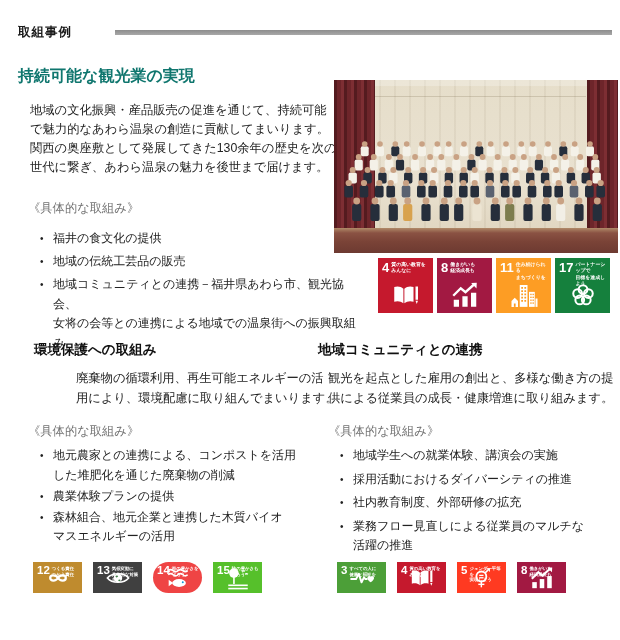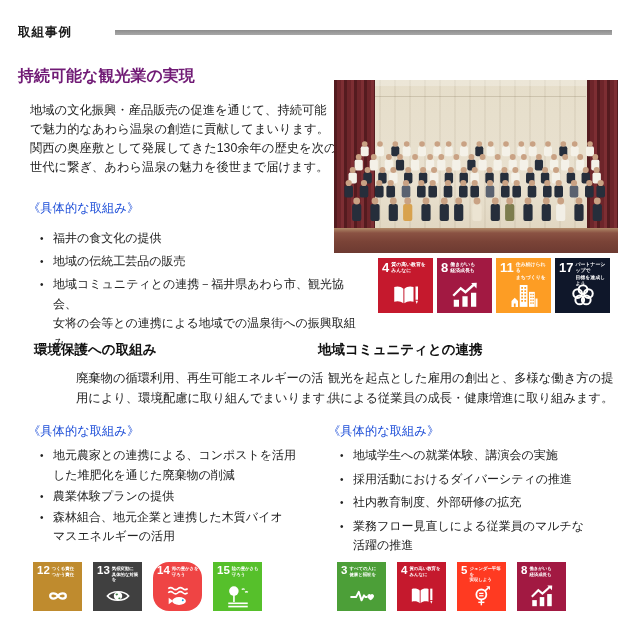--- a/index.html
+++ b/index.html
@@ -8,24 +8,24 @@
     font-family:"Liberation Sans",sans-serif;color:#222;
     -webkit-font-smoothing:antialiased;
   }
   .abs{position:absolute;}
 
   
   .hdr-label{left:18px;top:24px;font-size:12.5px;font-weight:bold;color:#1a1a1a;letter-spacing:1px;}
   .hdr-bar{left:115px;top:30px;width:497px;height:5px;background:linear-gradient(180deg,#8d8d8d,#a8a8a8);}
 
   
-  .main-title{left:18px;top:66px;font-size:16px;font-weight:bold;color:#701a75;margin:0;}
+  .main-title{left:18px;top:66px;font-size:16px;font-weight:bold;color:#0f766e;margin:0;}
   .body-text{font-size:12.3px;line-height:19px;white-space:pre-line;margin:0;color:#222;}
   .main-body{left:30px;top:101px;width:308px;}
-  .subhead{font-size:12.3px;color:#1d4ed8;margin:0;}
+  .subhead{font-size:12.3px;color:#737373;margin:0;}
   .main-subhead{left:28px;top:200px;}
   ul.bullets{list-style:none;margin:0;padding:0;font-size:12px;color:#222;}
   ul.bullets li{position:relative;padding-left:15px;white-space:pre-line;line-height:19.5px;}
   ul.bullets li::before{content:"•";position:absolute;left:2px;top:0;font-size:10px;}
   .main-bullets{left:38px;top:229px;width:330px;}
   .main-bullets li{margin-bottom:3.5px;}
 
   
   .photo{left:334px;top:80px;width:284px;height:173px;overflow:hidden;
     background:
@@ -41,21 +41,21 @@
     background:linear-gradient(180deg,#b08a68 0%,#8a5243 20%,#7a4337 55%,#6d3a31 100%);}
   .crowd-svg{position:absolute;left:0;top:0;width:284px;height:173px;}
 
   
   .sdg-row{display:flex;}
   .sdg-row.main-row{left:378px;top:258px;gap:4px;}
   .sdg-row.env-row{left:33px;top:562px;gap:11px;}
   .sdg-row.emp-row{left:337px;top:562px;gap:11px;}
   .sdg-tile{position:relative;color:#fff;overflow:hidden;flex:0 0 auto;}
   .main-row .sdg-tile{width:55px;height:55px;}
-  .env-row .sdg-tile,.emp-row .sdg-tile{width:49px;height:49px;}
+  .env-row .sdg-tile,.emp-row .sdg-tile{width:49px;height:31px;}
   .sdg-head{display:flex;align-items:flex-start;gap:2px;padding:3px 2px 0 4px;}
   .sdg-num{font-weight:bold;font-size:13px;line-height:1;}
   .env-row .sdg-num,.emp-row .sdg-num{font-size:11.5px;}
   .sdg-label{font-size:4.9px;line-height:1.3;white-space:pre-line;font-weight:bold;margin-top:1px;}
   .env-row .sdg-label,.emp-row .sdg-label{font-size:4.4px;}
   .sdg-pict{position:absolute;left:50%;transform:translateX(-50%);bottom:3px;width:30px;height:30px;}
   .env-row .sdg-pict,.emp-row .sdg-pict{width:26px;height:26px;bottom:2.5px;}
 
   
   .col-title{font-size:13.5px;font-weight:bold;color:#111;margin:0;}
@@ -335,21 +335,21 @@
           <rect x="17" y="13.3" width="1.1" height="1.1"></rect>
           <rect x="18.8" y="13.3" width="1.1" height="1.1"></rect>
           <rect x="17" y="15.6" width="1.1" height="1.1"></rect>
           <rect x="18.8" y="15.6" width="1.1" height="1.1"></rect>
           <rect x="17" y="17.9" width="1.1" height="1.1"></rect>
           <rect x="18.8" y="17.9" width="1.1" height="1.1"></rect>
           <rect x="3.9" y="18.8" width="1.4" height="2.7"></rect>
         </g>
     </svg>
   </div>
-  <div class="sdg-tile" style="background: #0f172a;">
+  <div class="sdg-tile" style="background: #15803d;">
     <div class="sdg-head">
         <span class="sdg-num">17</span>
         <span class="sdg-label">パートナーシップで
 目標を達成しよう</span>
       </div>
     <svg class="sdg-pict" viewBox="0 0 24 24">
       <g fill="none" stroke="#fff" stroke-width="1.6">
           <circle cx="12" cy="7.6" r="3.5"></circle>
           <circle cx="7.7" cy="10.8" r="3.5"></circle>
           <circle cx="9.4" cy="15.9" r="3.5"></circle>

